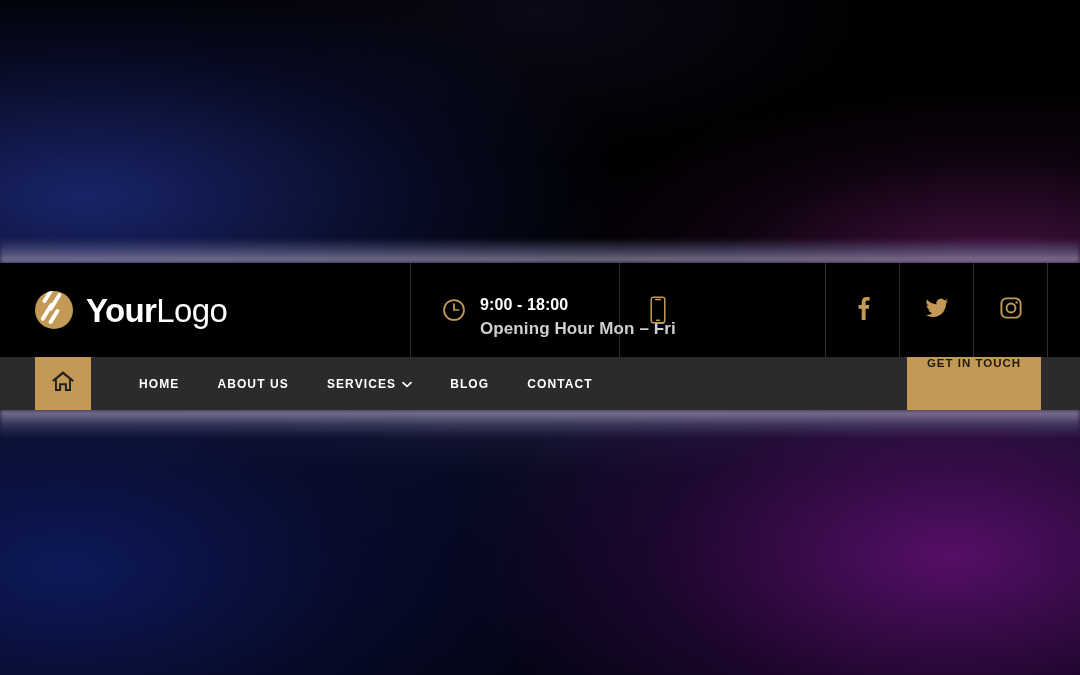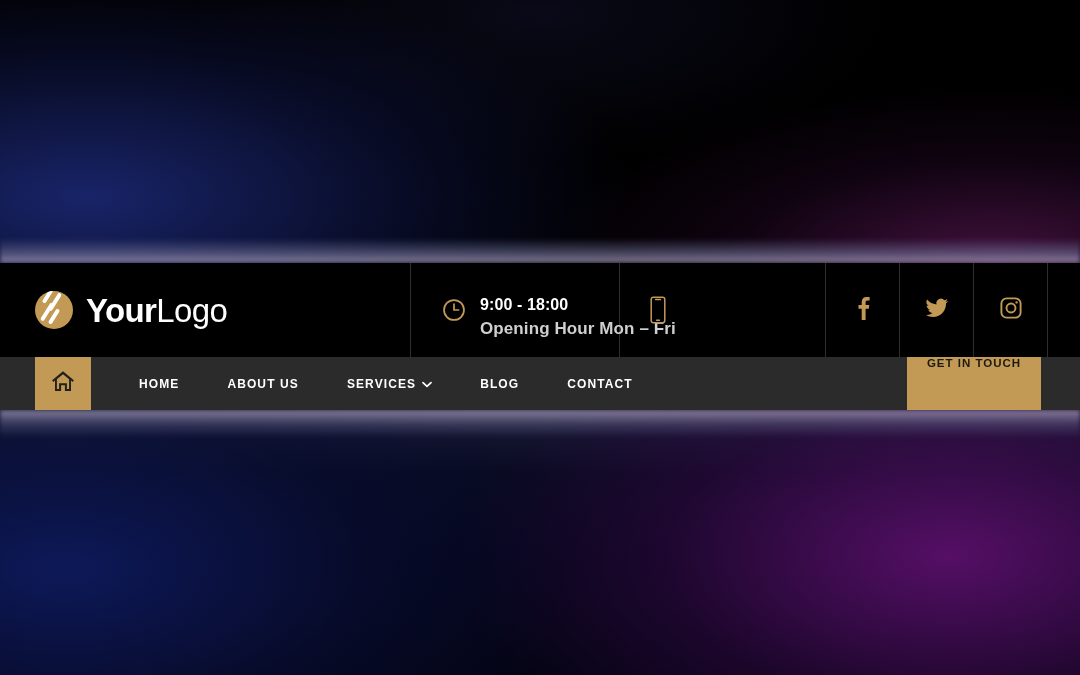--- a/index.html
+++ b/index.html
@@ -91,21 +91,21 @@
   
   .navbar {
     position:absolute; left:0; top:357px; width:1080px; height:53px;
     background:#2b2b2b; display:flex; align-items:stretch;
   }
   .nav-spacer { width:35px; flex:none; }
   .nav-home {
     width:56px; flex:none; background:#c29a55;
     display:flex; align-items:center; justify-content:center; cursor:pointer;
   }
-  .nav-links { display:flex; align-items:center; gap:10px; padding-left:29px; }
+  .nav-links { display:flex; align-items:center; gap:0; padding-left:29px; }
   .nav-link {
     color:#ffffff; font-size:12px; font-weight:700; letter-spacing:1.1px;
     text-transform:uppercase; padding:0 19px; cursor:pointer; white-space:nowrap;
     display:flex; align-items:center; gap:6px;
   }
   .nav-flex { flex:1; }
   .cta {
     width:134px; flex:none; background:#c29a55;
     display:flex; justify-content:center; cursor:pointer;
   }

